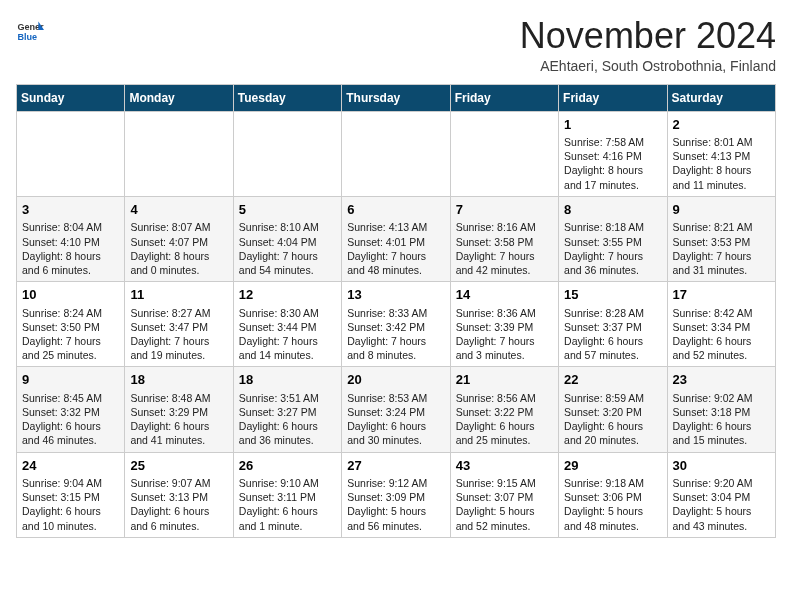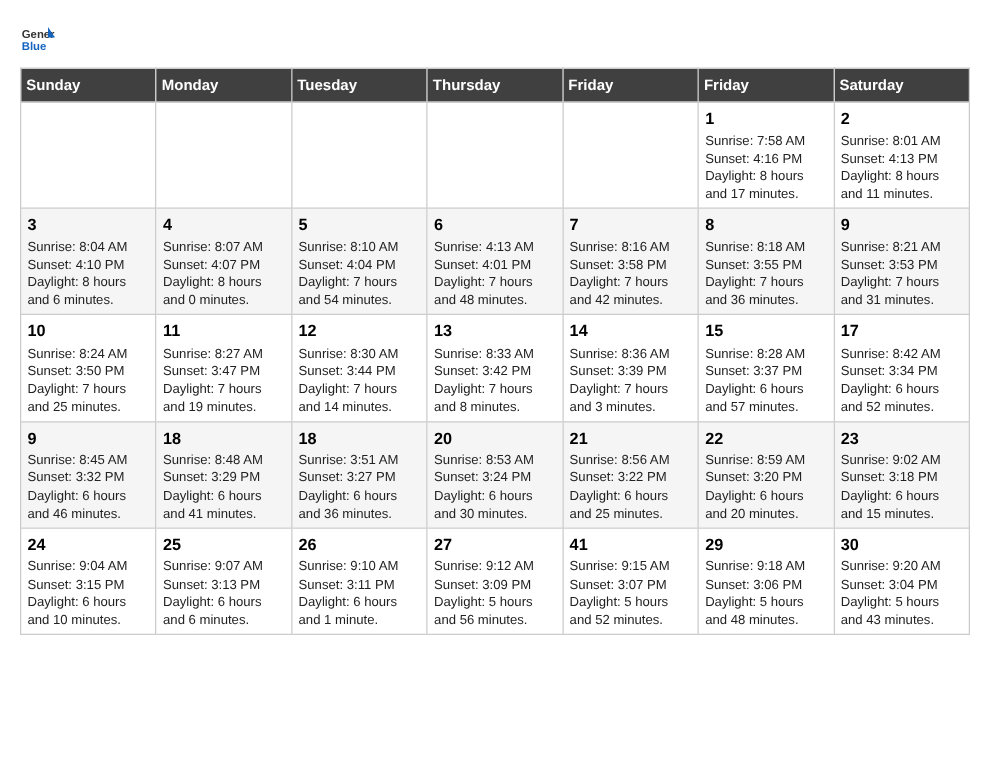--- a/index.html
+++ b/index.html
@@ -38,21 +38,21 @@
       font-size: 14px;
       color: #444;
       margin-top: 2px;
     }
     .calendar {
       width: 100%;
       border-collapse: collapse;
       font-size: 11px;
     }
     .calendar th {
-      background: #404040;
+      background: #0c4a6e;
       color: #fff;
       padding: 6px 4px;
       text-align: left;
       font-size: 12px;
       font-weight: bold;
       border: 1px solid #ccc;
     }
     .calendar td {
       border: 1px solid #ccc;
       vertical-align: top;
@@ -82,20 +82,24 @@
 </head>
 <body>
 
 <div class="header-area">
   <div class="logo">
     <svg class="logo-icon" viewBox="0 0 40 40">
       <text x="2" y="20" font-size="13" font-weight="bold" fill="#333" font-family="Arial">General</text>
       <text x="2" y="34" font-size="13" font-weight="bold" fill="#1565c0" font-family="Arial">Blue</text>
       <polygon points="32,8 40,20 32,20" fill="#1565c0"></polygon>
     </svg>
+  </div>
+  <div class="title-area">
+    <div class="month-title">November 2024</div>
+    <div class="location-title">AEhtaeri, South Ostrobothnia, Finland</div>
   </div>
 </div>
 
 <table class="calendar">
   <thead>
     <tr>
     <th>Sunday</th>
         <th>Monday</th>
         <th>Tuesday</th>
         <th>Thursday</th>
@@ -275,21 +279,21 @@
 Sunset: 3:11 PM
 Daylight: 6 hours and 1 minute.</div>
         </td>
         <td>
           <span class="day-number">27</span>
           <div class="day-info">Sunrise: 9:12 AM
 Sunset: 3:09 PM
 Daylight: 5 hours and 56 minutes.</div>
         </td>
         <td>
-          <span class="day-number">41</span>
+          <span class="day-number">43</span>
           <div class="day-info">Sunrise: 9:15 AM
 Sunset: 3:07 PM
 Daylight: 5 hours and 52 minutes.</div>
         </td>
         <td>
           <span class="day-number">29</span>
           <div class="day-info">Sunrise: 9:18 AM
 Sunset: 3:06 PM
 Daylight: 5 hours and 48 minutes.</div>
         </td>

